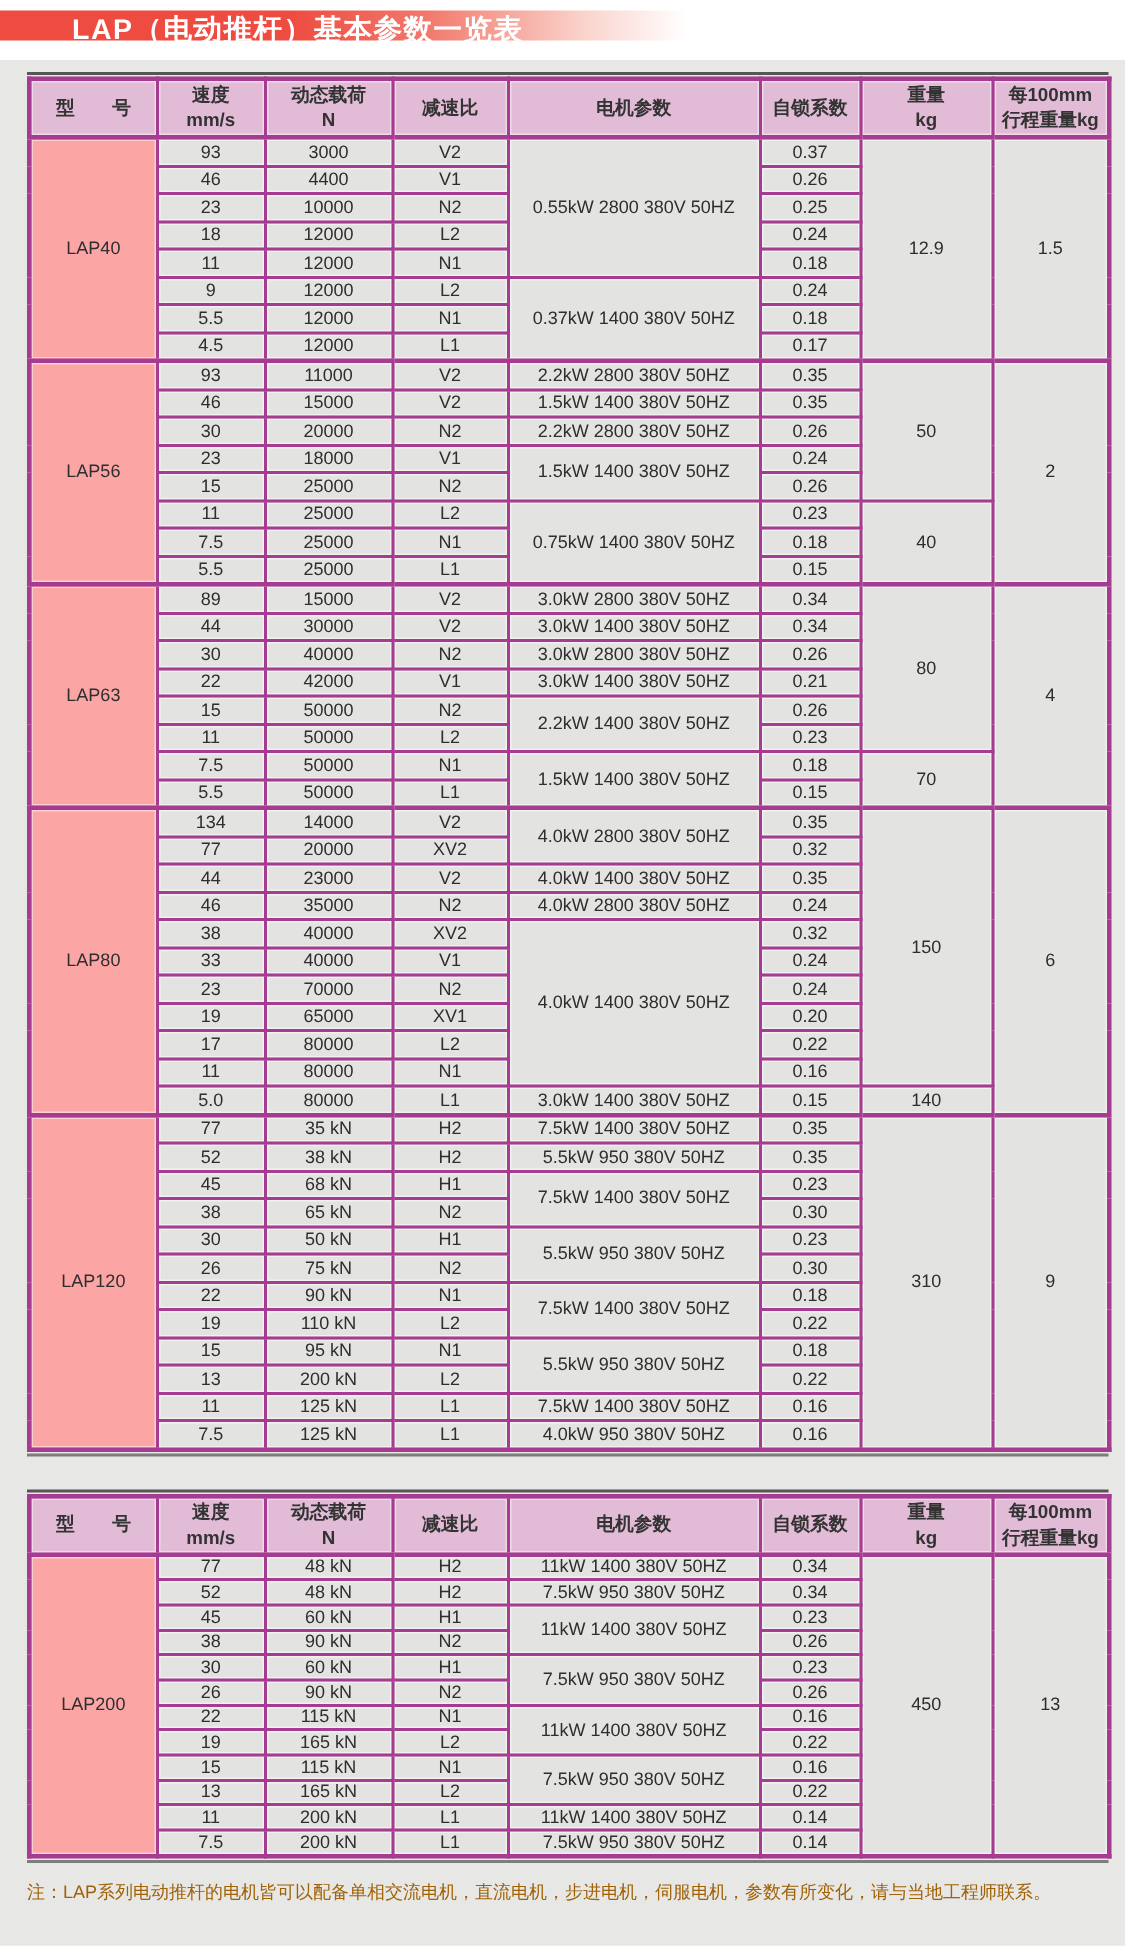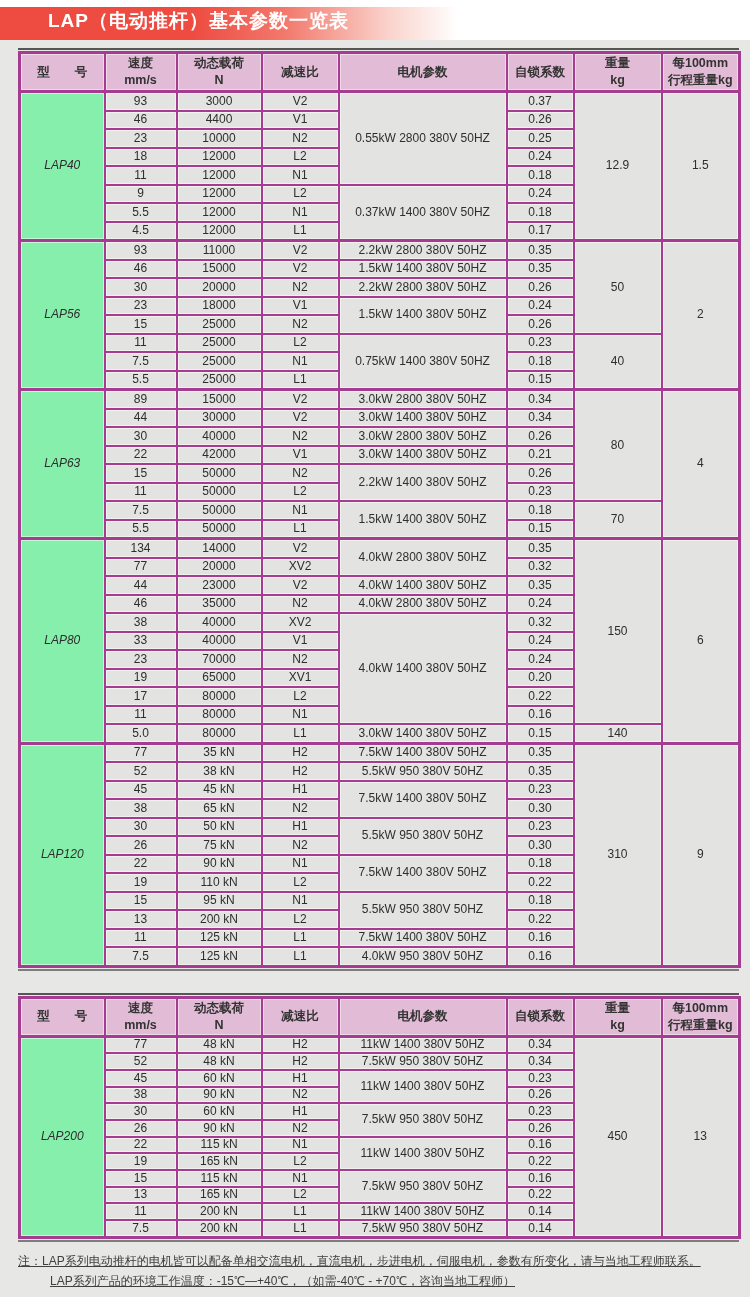--- a/index.html
+++ b/index.html
@@ -1,21 +1,21 @@
 <!DOCTYPE html>
 <html><head>
 <meta charset="utf-8">
 <style>
   html,body{margin:0;padding:0;}
   body{
     width:750px;height:1297px;position:relative;background:#ffffff;
     font-family:"Liberation Sans", sans-serif;overflow:hidden;
   }
   .banner{
-    position:absolute;top:7px;left:0;width:458px;height:40px;
+    position:absolute;top:7px;left:0;width:458px;height:20px;
     background:linear-gradient(90deg,#ee4b41 0%,#ee4b41 42%,#f2786b 62%,#fad3cc 85%,#ffffff 100%);
   }
   .banner .title{
     color:#ffffff;font-size:19px;font-weight:bold;line-height:28px;
     padding-left:48px;letter-spacing:1px;white-space:nowrap;
   }
   .panel{
     position:absolute;top:40px;left:0;width:750px;height:1257px;
     background:#e7e7e5;box-sizing:border-box;padding:8px 0 0 18px;
   }
@@ -36,23 +36,23 @@
     box-shadow:inset 0 0 0 1px rgba(255,255,255,.45);
   }
   table.ptable td{
     background:#e3e3e1;border:2px solid #a63b92;
     font-size:12px;color:#2e2e2e;text-align:center;vertical-align:middle;
     padding:0 2px;line-height:1.1;
     box-shadow:inset 0 0 0 1px rgba(255,255,255,.5);
   }
   table.t1 td{height:16.5px;}
   table.t2 td{height:14.7px;}
-  table.ptable td.model{background:#86efac;font-style:italic;}
+  table.ptable td.model{background:#fca5a5;}
   table.ptable tr.group-start td{border-top-width:3px;margin-top:29px;}
-  .notes{margin-top:10px;width:725px;font-size:12px;color:#404040;line-height:1.65;text-decoration:underline;}
+  .notes{margin-top:10px;width:725px;font-size:12px;color:#a16207;line-height:1.65;}
   .notes .n1{padding-left:0;}
   .notes .n2{padding-left:32px;}
 </style>
 </head>
 <body>
 
 <div class="banner">
   <div class="title">LAP（电动推杆）基本参数一览表</div>
 </div>
 
@@ -342,21 +342,21 @@
             </tr>
             <tr>
               <td>52</td>
               <td>38 kN</td>
               <td>H2</td>
               <td>5.5kW 950 380V 50HZ</td>
               <td>0.35</td>
             </tr>
             <tr>
               <td>45</td>
-              <td>45 kN</td>
+              <td>68 kN</td>
               <td>H1</td>
               <td rowspan="2">7.5kW 1400 380V 50HZ</td>
               <td>0.23</td>
             </tr>
             <tr>
               <td>38</td>
               <td>65 kN</td>
               <td>N2</td>
               <td>0.30</td>
             </tr>
@@ -529,15 +529,14 @@
               <td>L1</td>
               <td>7.5kW 950 380V 50HZ</td>
               <td>0.14</td>
             </tr>
           </tbody>
         </table>
       </div>
   </div>
   <div class="notes">
     <div class="n1">注：LAP系列电动推杆的电机皆可以配备单相交流电机，直流电机，步进电机，伺服电机，参数有所变化，请与当地工程师联系。</div>
-    <div class="n2">LAP系列产品的环境工作温度：-15℃—+40℃，（如需-40℃ - +70℃，咨询当地工程师）</div>
   </div>
 </div>
 
 </body></html>

